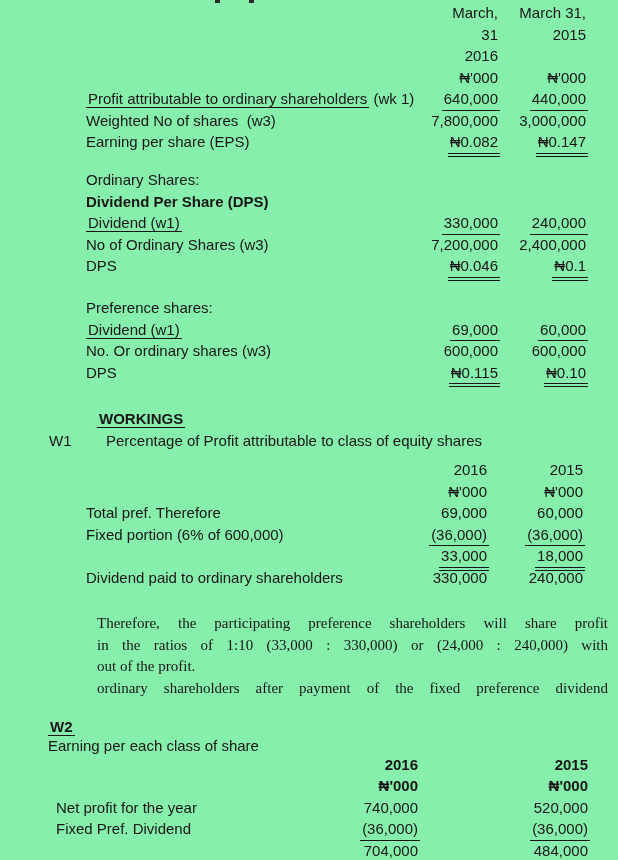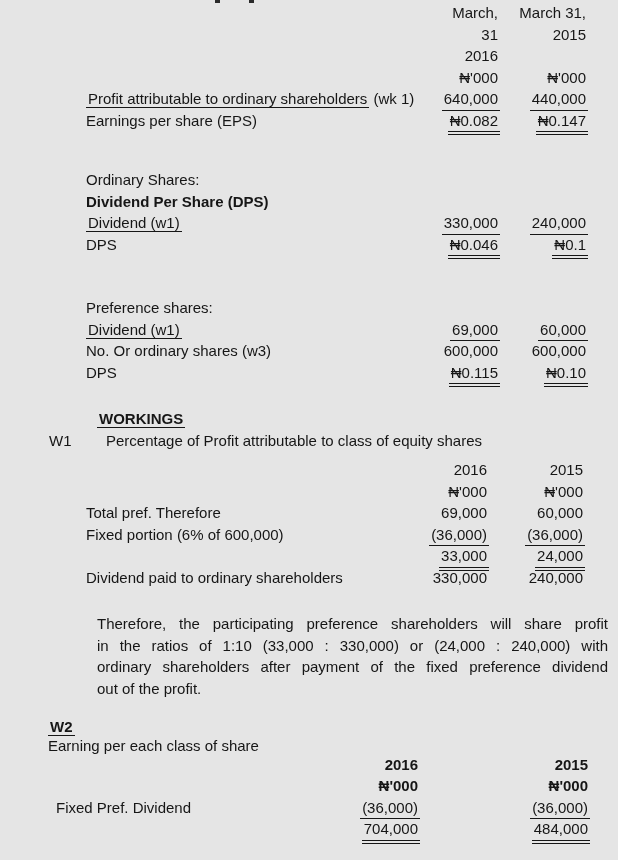--- a/index.html
+++ b/index.html
@@ -1,17 +1,17 @@
 <!DOCTYPE html>
 <html><head>
 <meta charset="utf-8">
 <style>
   html,body{margin:0;padding:0;background:#fff;}
   .page{
-    position:relative;width:618px;height:860px;background:#e5e5e5;overflow:hidden;
+    position:relative;width:618px;height:860px;background:#86efac;overflow:hidden;
     font-family:"Liberation Sans","DejaVu Sans",sans-serif;
     font-size:15px;color:#161616;
   }
   .row{position:relative;height:21.5px;line-height:21.5px;}
   .row span{white-space:pre;}
   section{position:absolute;left:0;width:618px;}
   .lbl{position:absolute;left:86px;}
   .v{position:absolute;padding:0 2px;}
   .b{font-weight:700;}
   .ul{border-bottom:1.5px solid #161616;padding:0 2px;}
@@ -23,21 +23,21 @@
   .w2t .lbl{left:56px;}
   
   #workings-title{top:408px;margin-left:48px;} #workings-title .lbl{left:49px;}
   #w1-head{top:429.5px;}
   #w1-head .ref{position:absolute;left:49px;}
   #w1-head .ttl{position:absolute;left:106px;}
   #eps-table{top:2px;}
   #dps-section{top:169px;}
   #pref-section{top:297px;}
   #w1-table{top:459px;}
-  #w1-note{top:613px;left:97px;width:511px;}
+  #w1-note{top:613px;left:97px;width:511px;font-family:Liberation Serif, serif;}
   #w1-note .nline{height:21.5px;line-height:21.5px;text-align:justify;text-align-last:justify;}
   #w1-note .nline.last{text-align:left;text-align-last:left;}
   #w2-ref{top:716px;} #w2-ref .lbl{left:48px;}
   #w2-sub{top:734.5px;} #w2-sub .lbl{left:48px;}
   #w2-table{top:753.5px;}
   
   .frag{position:absolute;top:0;height:3px;width:5px;background:#2a2a2a;}
   .frag1{left:215px;} .frag2{left:249px;}
 </style>
 </head>
@@ -63,39 +63,49 @@
     <div class="row">
       <span class="v v1">₦'000</span>
       <span class="v v2">₦'000</span>
     </div>
     <div class="row">
       <span class="lbl"><span class="ul">Profit attributable to ordinary shareholders</span><span> (wk 1)</span></span>
       <span class="v v1 ul">640,000</span>
       <span class="v v2 ul">440,000</span>
     </div>
     <div class="row">
-      <span class="lbl">Earnings per share (EPS)</span>
+      <span class="lbl">Weighted No of shares  (w3)</span>
+      <span class="v v1">7,800,000</span>
+      <span class="v v2">3,000,000</span>
+    </div>
+    <div class="row">
+      <span class="lbl">Earning per share (EPS)</span>
       <span class="v v1 dul">₦0.082</span>
       <span class="v v2 dul">₦0.147</span>
     </div>
   </section>
 
   <section id="dps-section" class="eps">
     <div class="row">
       <span class="lbl">Ordinary Shares:</span>
     </div>
     <div class="row">
       <span class="lbl b">Dividend Per Share (DPS)</span>
     </div>
     <div class="row">
       <span class="lbl"><span class="ul">Dividend (w1)</span></span>
       <span class="v v1 ul">330,000</span>
       <span class="v v2 ul">240,000</span>
     </div>
     <div class="row">
+      <span class="lbl">No of Ordinary Shares (w3)</span>
+      <span class="v v1">7,200,000</span>
+      <span class="v v2">2,400,000</span>
+    </div>
+    <div class="row">
       <span class="lbl">DPS</span>
       <span class="v v1 dul">₦0.046</span>
       <span class="v v2 dul">₦0.1</span>
     </div>
   </section>
 
   <section id="pref-section" class="eps">
     <div class="row">
       <span class="lbl">Preference shares:</span>
     </div>
@@ -144,34 +154,34 @@
       <span class="v v2">60,000</span>
     </div>
     <div class="row">
       <span class="lbl">Fixed portion (6% of 600,000)</span>
       <span class="v v1 ul">(36,000)</span>
       <span class="v v2 ul">(36,000)</span>
     </div>
     <div class="row">
       <span class="lbl"></span>
       <span class="v v1 dul">33,000</span>
-      <span class="v v2 dul">24,000</span>
+      <span class="v v2 dul">18,000</span>
     </div>
     <div class="row">
       <span class="lbl">Dividend paid to ordinary shareholders</span>
       <span class="v v1">330,000</span>
       <span class="v v2">240,000</span>
     </div>
   </section>
 
   <section id="w1-note">
     <div class="nline">Therefore, the participating preference shareholders will share profit</div>
     <div class="nline">in the ratios of 1:10 (33,000 : 330,000) or (24,000 : 240,000) with</div>
+    <div class="nline last">out of the profit.</div>
     <div class="nline">ordinary shareholders after payment of the fixed preference dividend</div>
-    <div class="nline last">out of the profit.</div>
   </section>
 
   <section id="w2-ref">
     <div class="row">
       <span class="lbl b"><span class="ul">W2</span></span>
     </div>
   </section>
   <section id="w2-sub">
     <div class="row">
       <span class="lbl">Earning per each class of share</span>
@@ -179,20 +189,25 @@
   </section>
 
   <section id="w2-table" class="w2t">
     <div class="row">
       <span class="v v1 b">2016</span>
       <span class="v v2 b">2015</span>
     </div>
     <div class="row">
       <span class="v v1 b">₦'000</span>
       <span class="v v2 b">₦'000</span>
+    </div>
+    <div class="row">
+      <span class="lbl">Net profit for the year</span>
+      <span class="v v1">740,000</span>
+      <span class="v v2">520,000</span>
     </div>
     <div class="row">
       <span class="lbl">Fixed Pref. Dividend</span>
       <span class="v v1 ul">(36,000)</span>
       <span class="v v2 ul">(36,000)</span>
     </div>
     <div class="row">
       <span class="lbl"></span>
       <span class="v v1 dul">704,000</span>
       <span class="v v2 dul">484,000</span>

